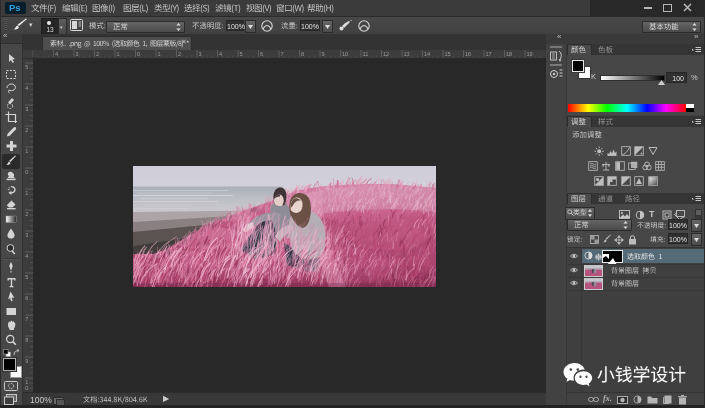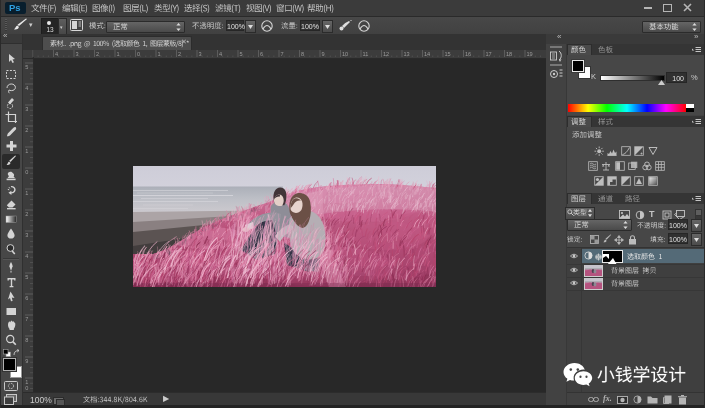--- a/index.html
+++ b/index.html
@@ -550,21 +550,21 @@
       <path stroke="#e69ebc" stroke-width="0.7" opacity="0.65" fill="none" d="M33.6 120.9Q33.7 114.7 34.1 111.4M5.8 108.9Q6 105 6.4 103M258.5 108.3Q258.5 104.5 258.5 102.4M189.6 104.5Q190.1 100 191.8 97.6M231.8 107.4Q232.8 102.2 235.8 99.4M154 122.9Q155.6 115 160.4 110.8M97.5 104Q98.6 95.9 101.9 91.6M186.4 99.3Q188.3 90.8 194.1 86.3"></path>
       <path stroke="#ca6692" stroke-width="0.9" opacity="0.65" fill="none" d="M55.9 112.1Q57.2 104.2 60.9 100.1M155.5 107.4Q156.8 100.1 160.6 96.1M93.6 121.9Q94.7 116.7 98.1 113.9M302.6 105.7Q303.1 99.3 304.7 95.9M223.5 116.5Q224.6 111.7 227.8 109.1M77.8 103.9Q78.4 96.7 80.3 92.9M224.4 99.5Q225.5 95.8 228.7 93.8M183.6 110Q184.1 104 185.4 100.7M176 108.7Q176 102.6 176 99.3M287.6 120.7Q287.7 116.4 288.1 114.1"></path>
       <path stroke="#e69ebc" stroke-width="0.9" opacity="0.8" fill="none" d="M280.6 103.6Q281 99.6 282 97.4M2.3 102.6Q4.7 94.3 11.6 89.8"></path>
       <path stroke="#e69ebc" stroke-width="0.7" opacity="0.5" fill="none" d="M201.6 103.1Q202.6 99.2 205.7 97.2M110.7 117.7Q112.5 109.8 117.8 105.6M3.4 110.7Q4.3 104.6 6.9 101.3M62.2 116.6Q62.5 109.7 63.3 106.1M221.3 108.4Q222 102.4 224.2 99.2"></path>
       <path stroke="#e69ebc" stroke-width="0.5" opacity="0.65" fill="none" d="M274.8 120.4Q276.1 114.5 280.1 111.4M45.6 107.8Q47.4 99.7 52.7 95.3M222.5 106.9Q222.8 101.7 223.5 99M34.5 117.6Q35.6 108.8 39.2 104.1M17.8 117.5Q18.1 113.9 18.8 111.9M295.4 120Q296.8 113.5 300.8 110.1M54.1 120Q54.5 115.2 55.5 112.7"></path>
       <path stroke="#f0b8cf" stroke-width="0.7" opacity="0.5" fill="none" d="M235.2 110.2Q235.6 106.3 236.5 104.2M189.5 101.6Q189.8 96.4 190.8 93.6M139.1 118.6Q140.4 112.4 144.3 109.1M38.2 118.4Q38.4 112.7 39.1 109.7M137.4 119Q138.8 111.5 143.1 107.4M241.9 101.2Q243.1 95.3 246.5 92.1M178.5 119.2Q179.9 114.4 184.1 111.8"></path>
       <path stroke="#dc89ae" stroke-width="0.5" opacity="0.65" fill="none" d="M299.2 121Q300.9 112.1 305.8 107.3"></path>
       <path stroke="#dc89ae" stroke-width="0.9" opacity="0.5" fill="none" d="M285.2 104.8Q285.4 99.8 286.1 97.2M73.9 122.8Q74.5 116.4 76.2 113.1M175.5 114.9Q175.7 110.7 176 108.5M41.9 111Q42.7 106.1 45 103.4"></path>
       <path stroke="#e69ebc" stroke-width="0.5" opacity="0.8" fill="none" d="M163.1 104.9Q164.2 95.9 167.7 91.1"></path>
     </svg>
-    <div style="position:absolute;left:0;top:0;width:705px;height:16px;background:#3b3b3b;border-bottom:1px solid #2a2a2a">
+    <div style="position:absolute;left:0;top:0;width:590px;height:16px;background:#3b3b3b;border-bottom:1px solid #2a2a2a">
       <div style="position:absolute;left:5px;top:2px;width:21px;height:12px;background:#081e2d;border-radius:2px"></div>
       <div style="position:absolute;left:9px;top:1.5px;font:bold 9.5px/12px 'Liberation Sans',sans-serif;color:#2f9fe0">Ps</div>
       <svg width="26" height="13" style="position:absolute;left:30.8px;top:3.6px;" viewBox="0 0 26 13">
         <g fill="#c9c9c9" transform="translate(0,7.3) scale(0.086)">
           <use href="#g0" x="0"></use>
           <use href="#g1" x="94"></use>
           <use href="#g2" x="187"></use>
           <use href="#g3" x="215"></use>
           <use href="#g4" x="263"></use>
         </g>

